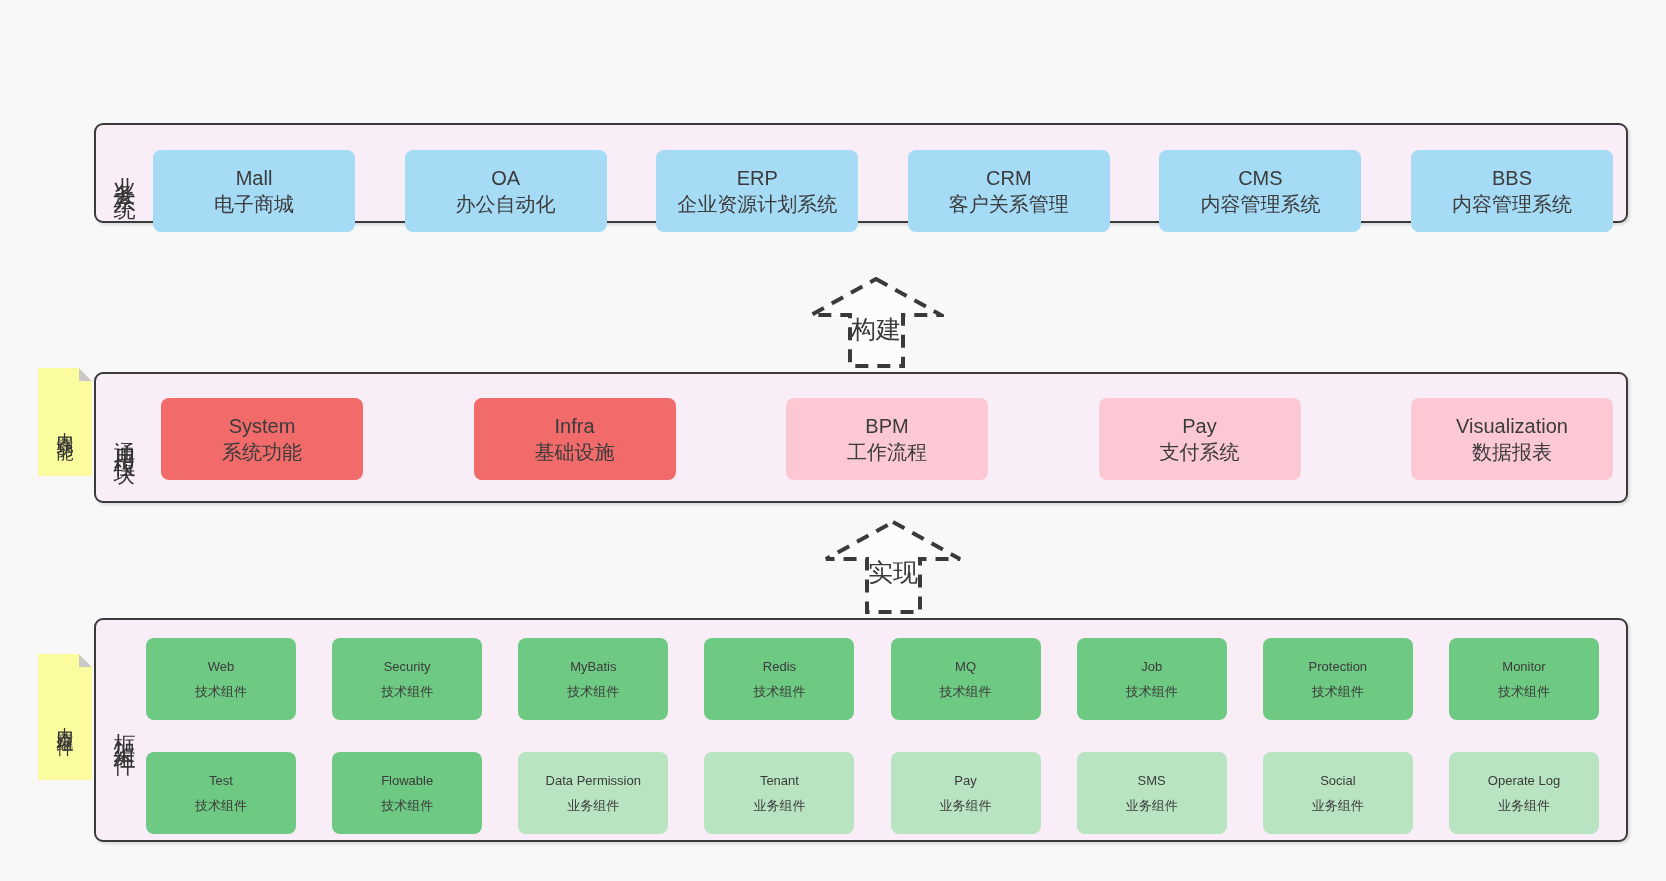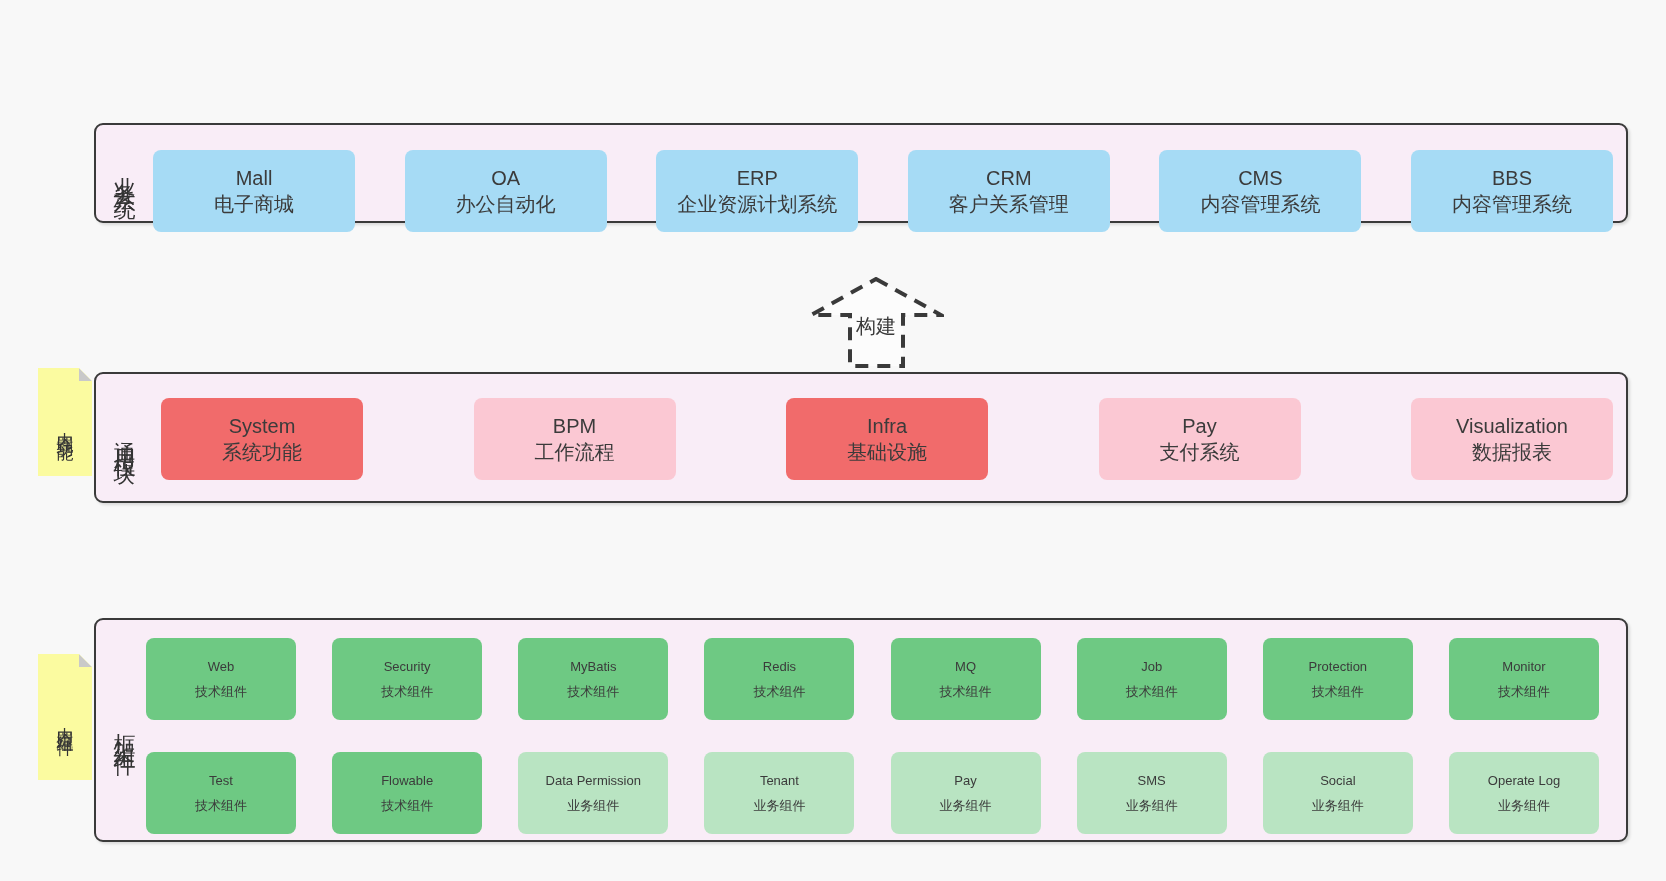--- a/index.html
+++ b/index.html
@@ -64,21 +64,21 @@
   #arrow-2{left:823px;top:520px;width:140px;height:94px;}
   .arrow svg{display:block;width:100%;height:100%;}
   .arrow polygon{
     fill:#fcfcfc;
     stroke:var(--arrow,#3a3a3a);
     stroke-width:4;
     stroke-dasharray:13 9;
   }
   .arrow-label{
     position:absolute;left:0;right:0;top:36px;
-    text-align:center;font-size:20px;color:#3a3a3a;
+    text-align:center;font-size:25px;color:#3a3a3a;
   }
   
   .sticky{
     position:absolute;left:38px;width:54px;
     background:var(--sticky,#fbfba0);
     clip-path:polygon(0 0,calc(100% - 13px) 0,100% 13px,100% 100%,0 100%);
   }
   #sticky-1{top:368px;height:108px;}
   #sticky-2{top:654px;height:126px;}
   .sticky .fold{
@@ -140,39 +140,45 @@
     <span class="stext">内置功能</span>
   </div>
 
   <section class="panel" id="panel-2">
     <div class="vlabel">通用模块</div>
     <div class="row r2">
       <div class="box" data-variant="red">
         <span class="en">System</span>
         <span class="cn">系统功能</span>
       </div>
+      <div class="box" data-variant="red">
+        <span class="en">Infra</span>
+        <span class="cn">基础设施</span>
+      </div>
       <div class="box" data-variant="pink">
         <span class="en">BPM</span>
         <span class="cn">工作流程</span>
       </div>
-      <div class="box" data-variant="red">
-        <span class="en">Infra</span>
-        <span class="cn">基础设施</span>
-      </div>
       <div class="box" data-variant="pink">
         <span class="en">Pay</span>
         <span class="cn">支付系统</span>
       </div>
       <div class="box" data-variant="pink">
         <span class="en">Visualization</span>
         <span class="cn">数据报表</span>
       </div>
     </div>
   </section>
 
+  <div class="arrow" id="arrow-2">
+    <svg viewBox="0 0 140 94">
+      <polygon points="70,2 137,39 97,39 97,92 44,92 44,39 3,39"></polygon>
+    </svg>
+    <span class="arrow-label">实现</span>
+  </div>
 
   <div class="sticky" id="sticky-2">
     <span class="fold"></span>
     <span class="stext">内置组件</span>
   </div>
 
   <section class="panel" id="panel-3">
     <div class="vlabel">框架组件</div>
 
     <div class="row r3a">

